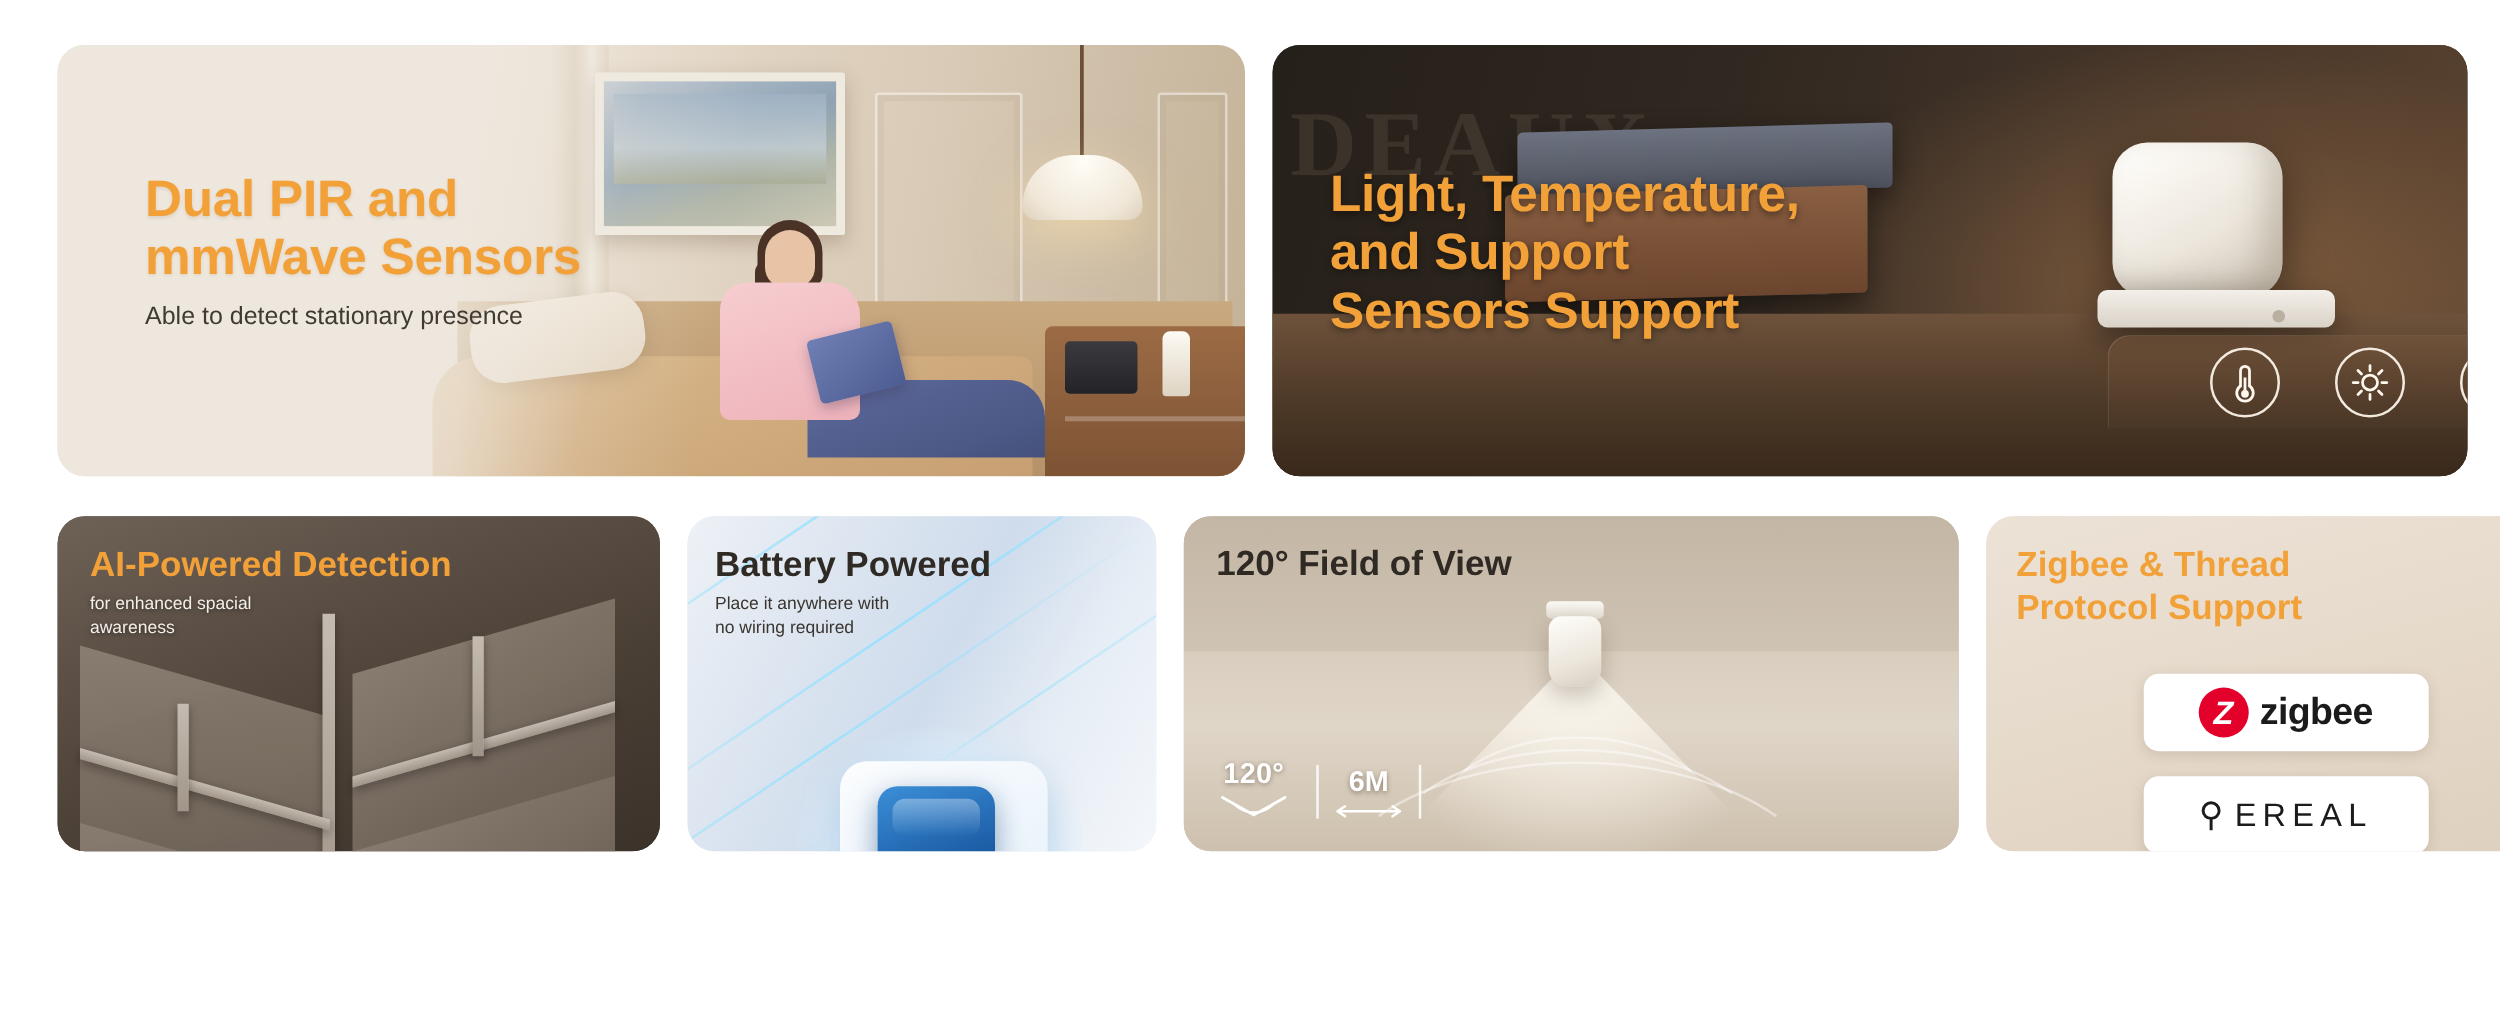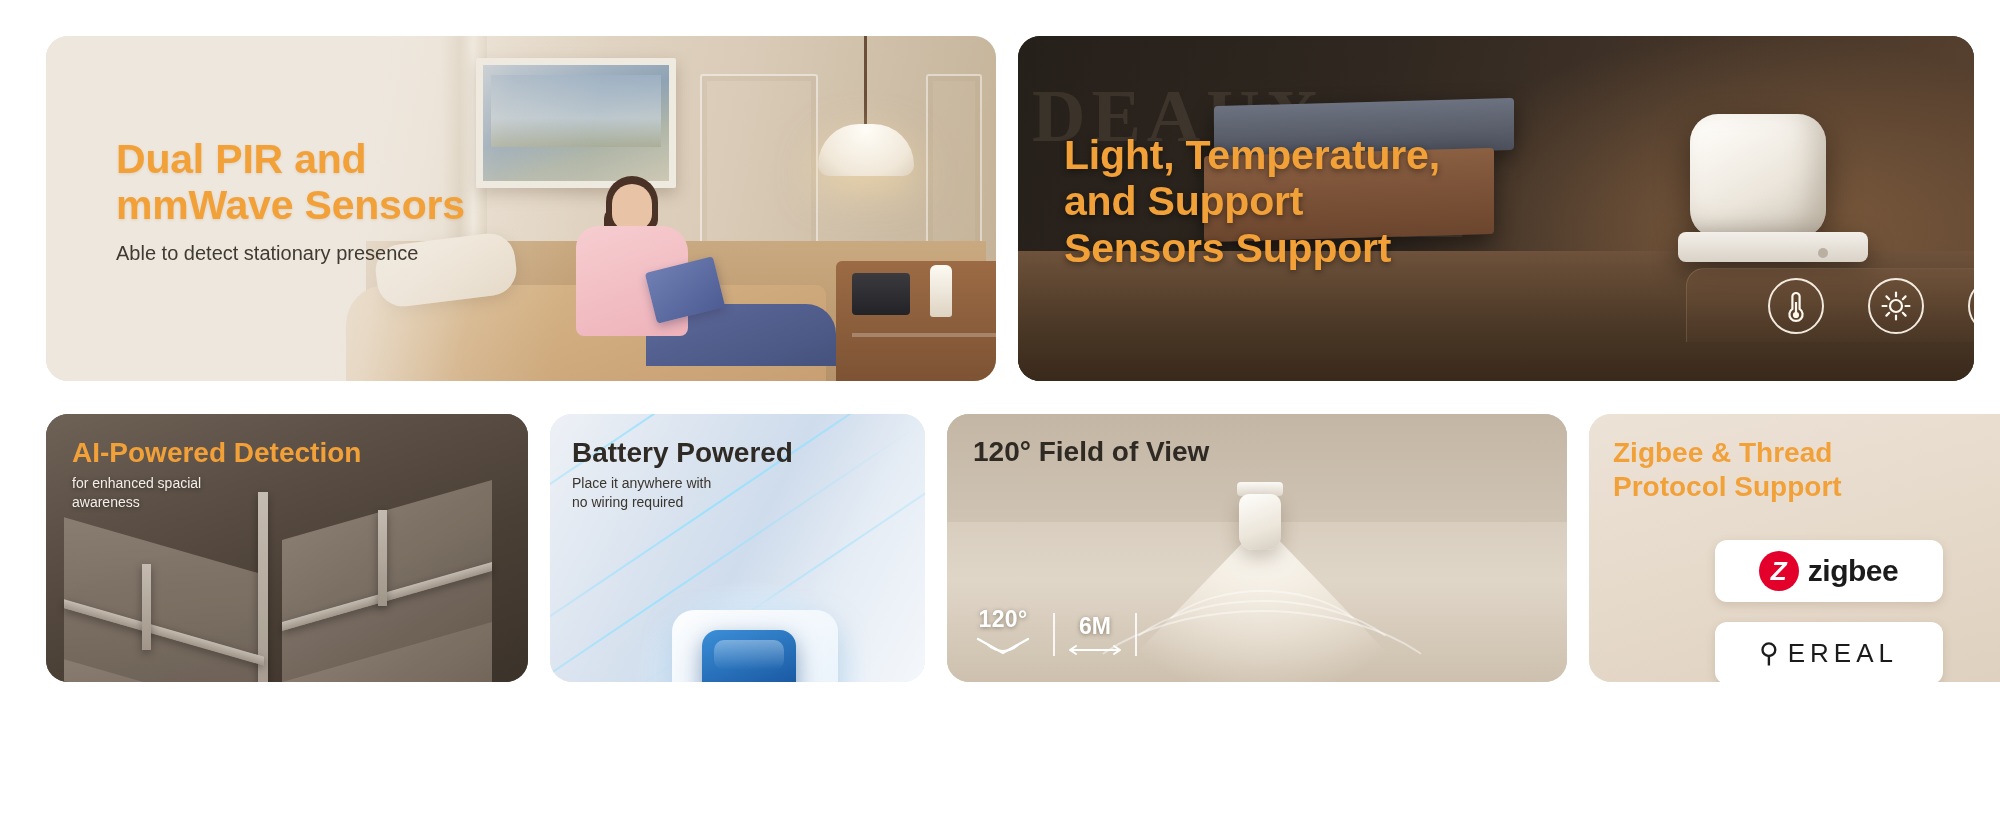--- a/index.html
+++ b/index.html
@@ -7,25 +7,25 @@
     width: 2000px; height: 820px;
     background: #ffffff;
     font-family: "Liberation Sans", sans-serif;
     overflow: hidden;
   }
   .board {
     position: relative;
     width: 2000px; height: 820px;
     padding: 36px 46px;
     display: flex; flex-direction: column;
-    gap: 22px;
+    gap: 32px;
   }
   .row { display: flex; gap: 22px; }
   .row-top { height: 345px; }
-  .row-bot { height: 268px; margin-top: 11px; }
+  .row-bot { height: 268px; }
 
   .card {
     position: relative;
     border-radius: 22px;
     overflow: hidden;
     flex-shrink: 0;
   }
 
   
   .c-pir { width: 950px; background: #ece4da; }

